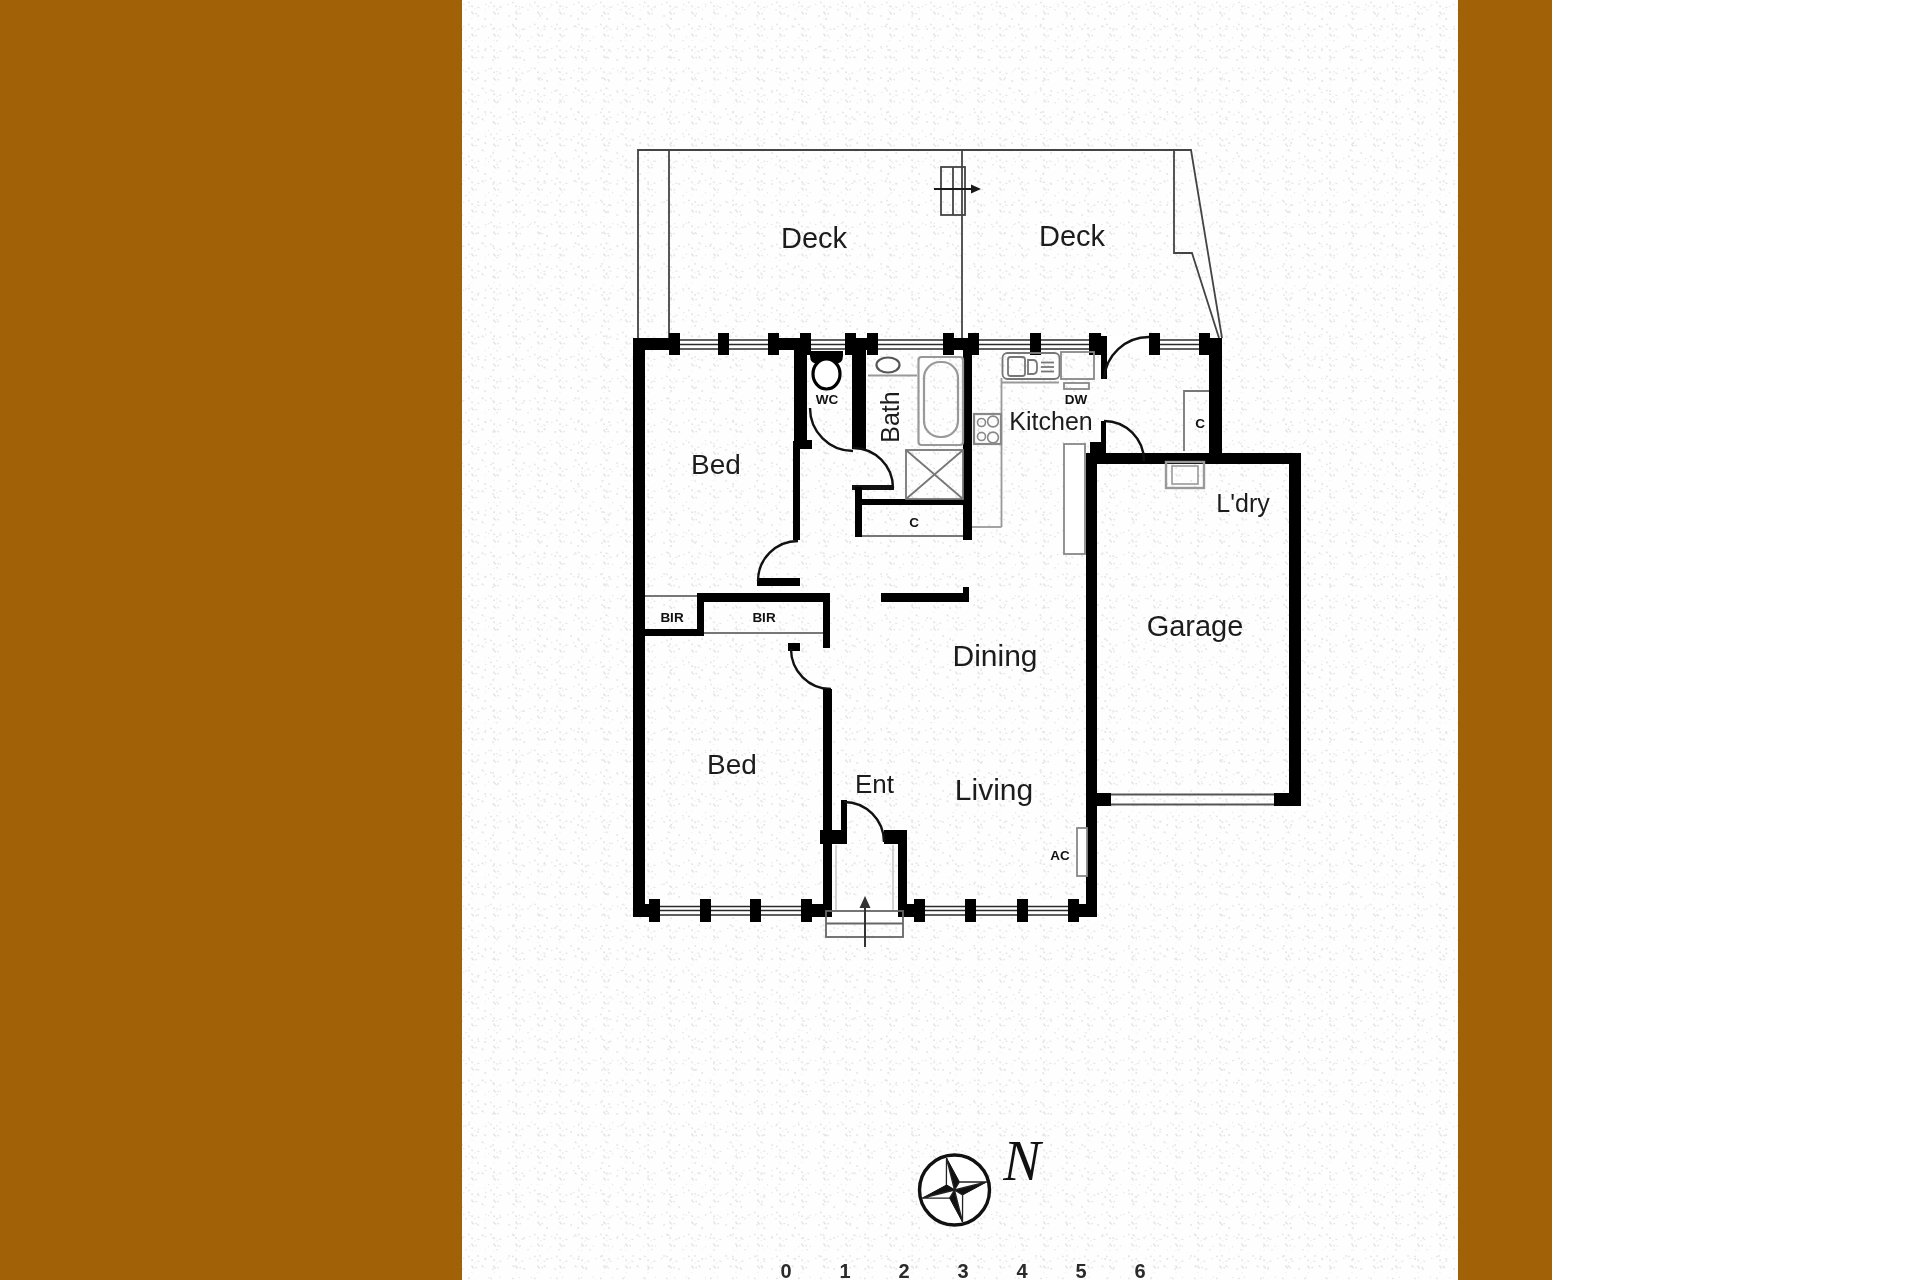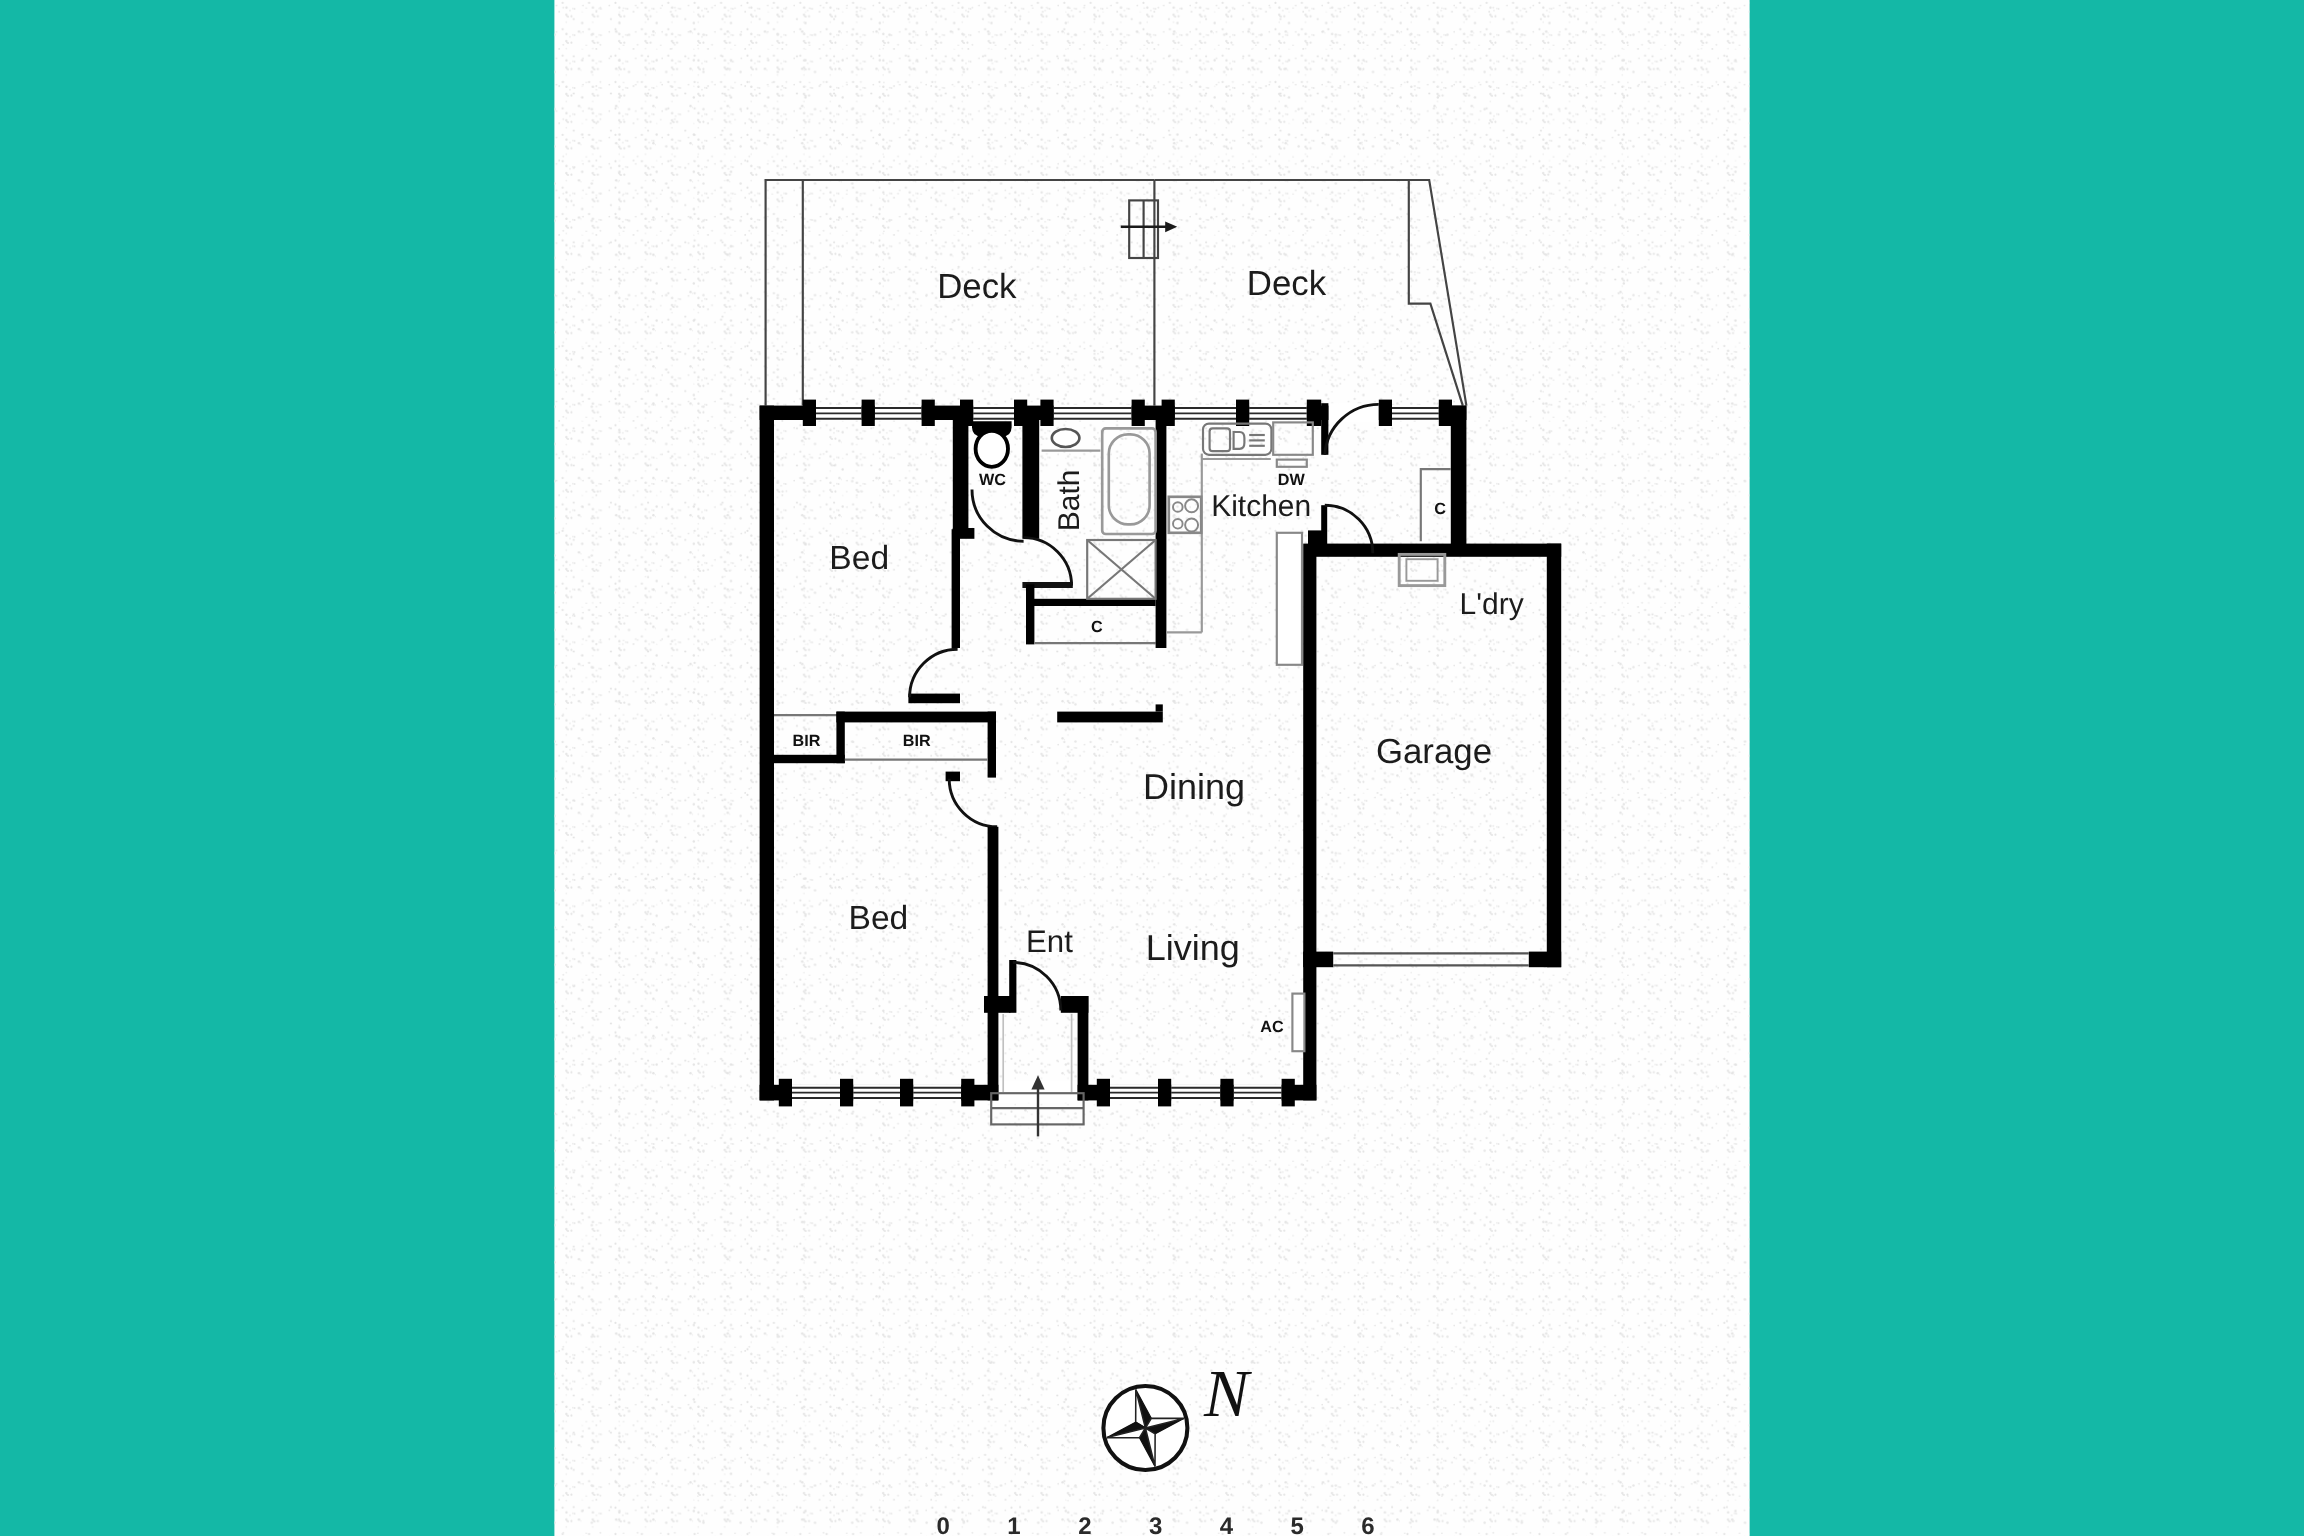--- a/index.html
+++ b/index.html
@@ -1,16 +1,16 @@
 <!DOCTYPE html>
 <html><head>
 <meta charset="utf-8">
 <style>
   html,body{margin:0;padding:0;background:#ffffff;}
-  .page{width:1920px;height:1280px;position:relative;overflow:hidden;background:#14b8a6;}
+  .page{width:1552px;height:1280px;position:relative;overflow:hidden;background:#a16207;}
   svg text{font-family:"Liberation Sans", sans-serif;}
 </style>
 </head>
 <body>
 <div class="page">
 <svg width="1920" height="1280" viewBox="0 0 1920 1280" xmlns="http://www.w3.org/2000/svg">
 <defs>
 <pattern id="tx" width="22" height="22" patternUnits="userSpaceOnUse">
   <circle cx="10.0" cy="12.3" r="1.0" fill="#e6e6e6"></circle>
   <circle cx="10.0" cy="18.5" r="0.7" fill="#eeeeee"></circle>

